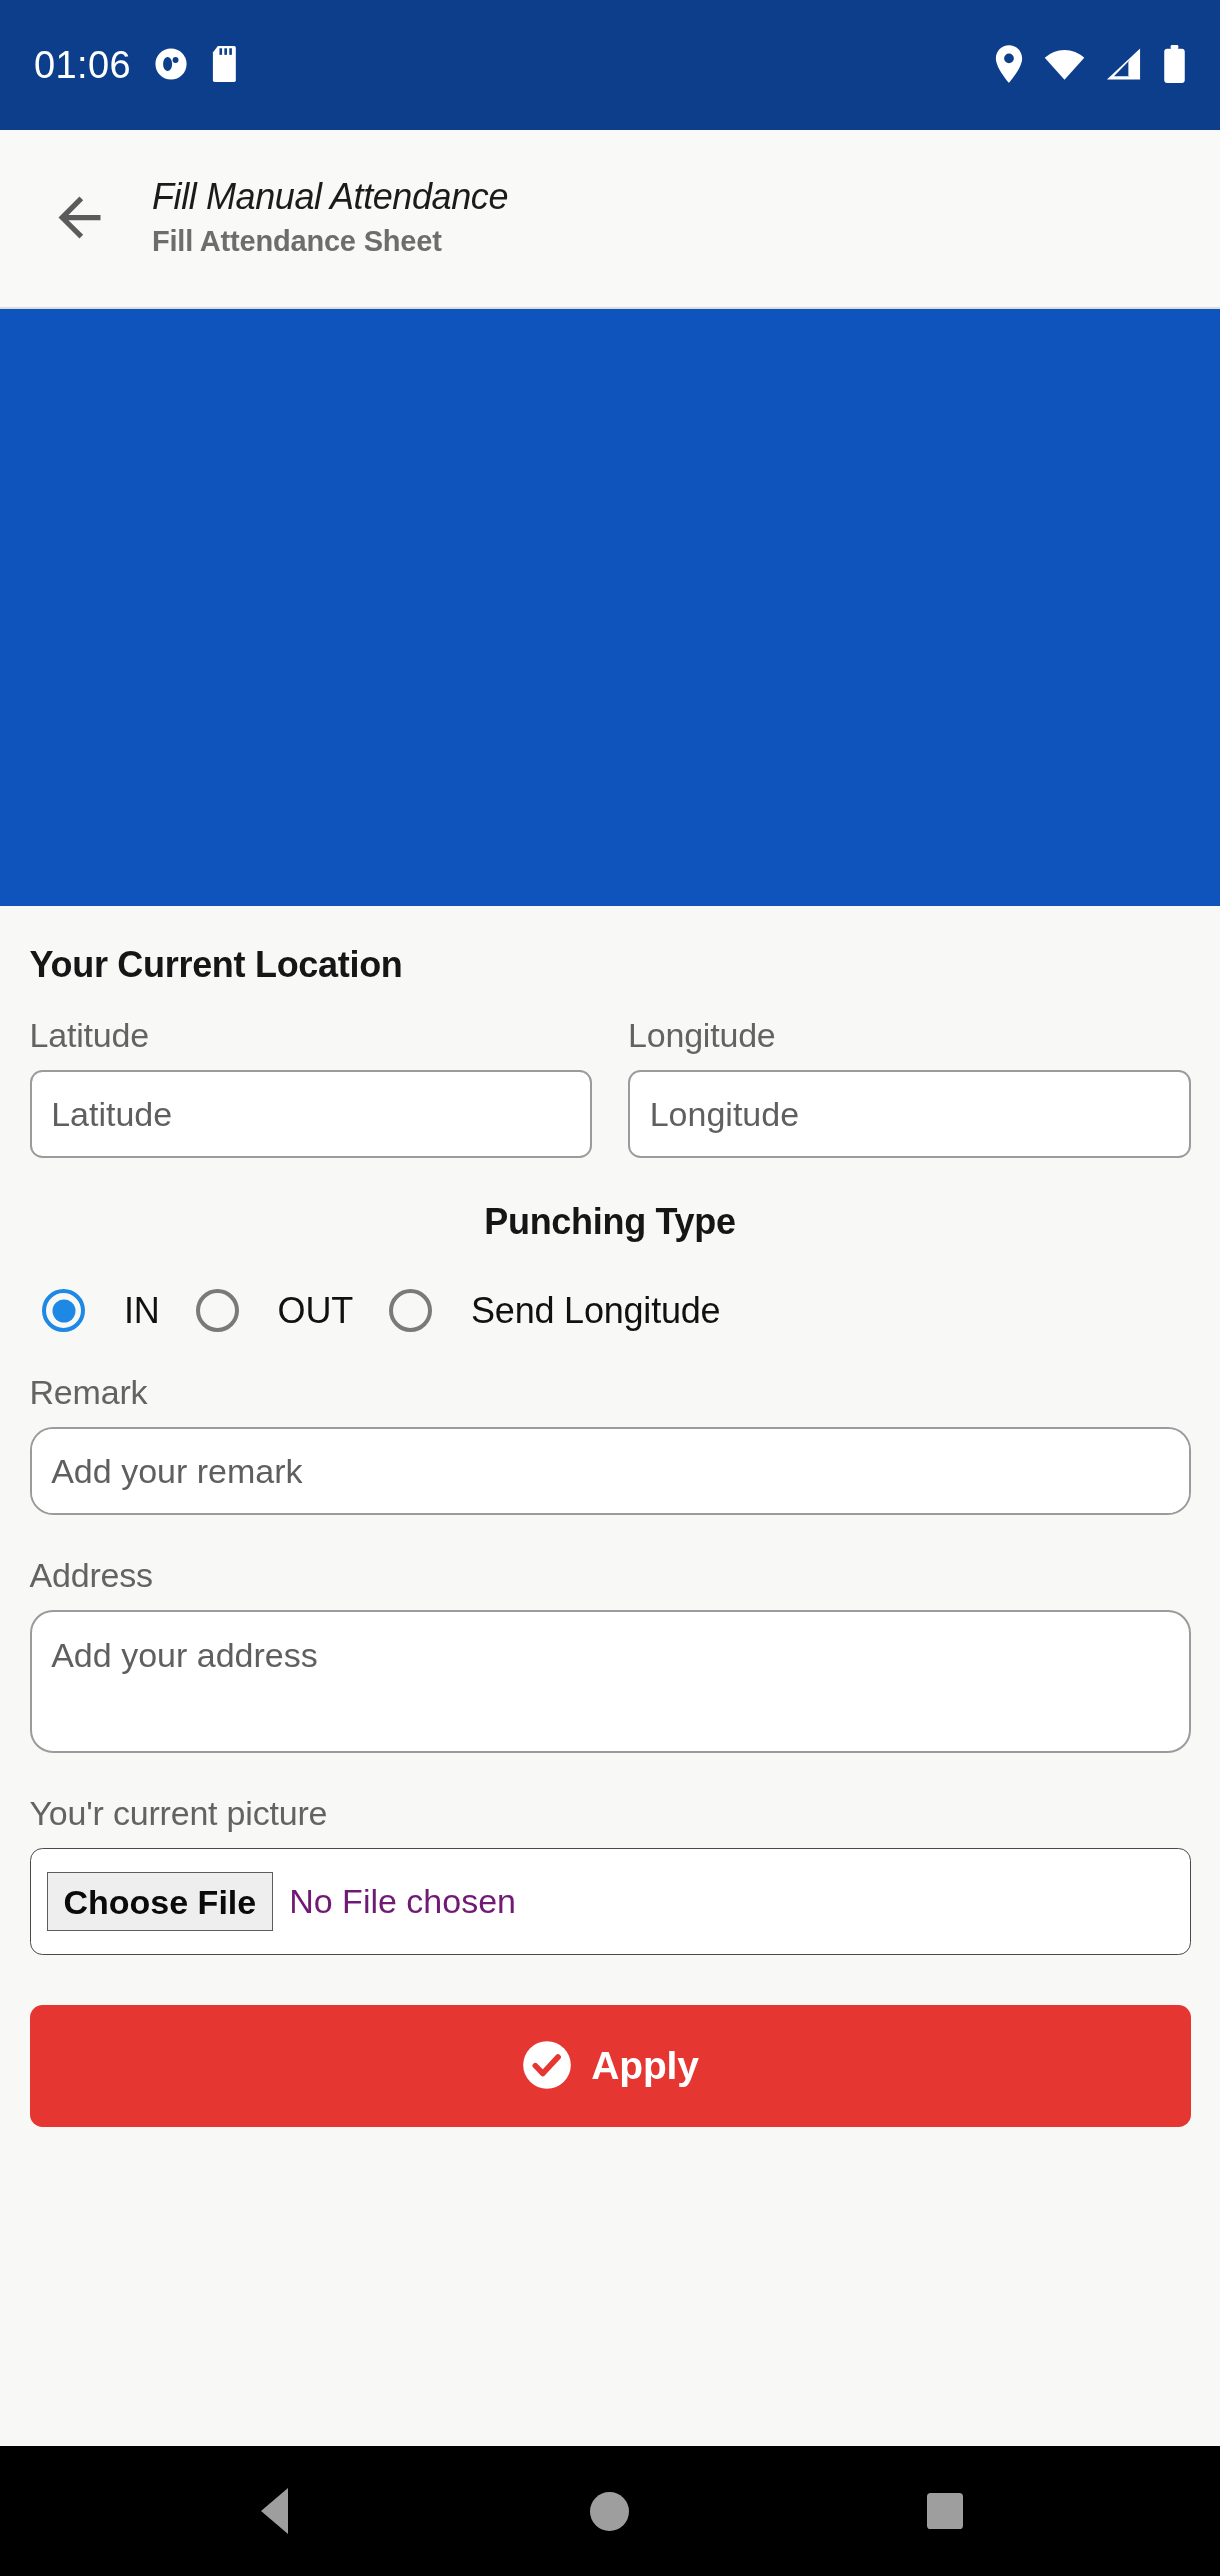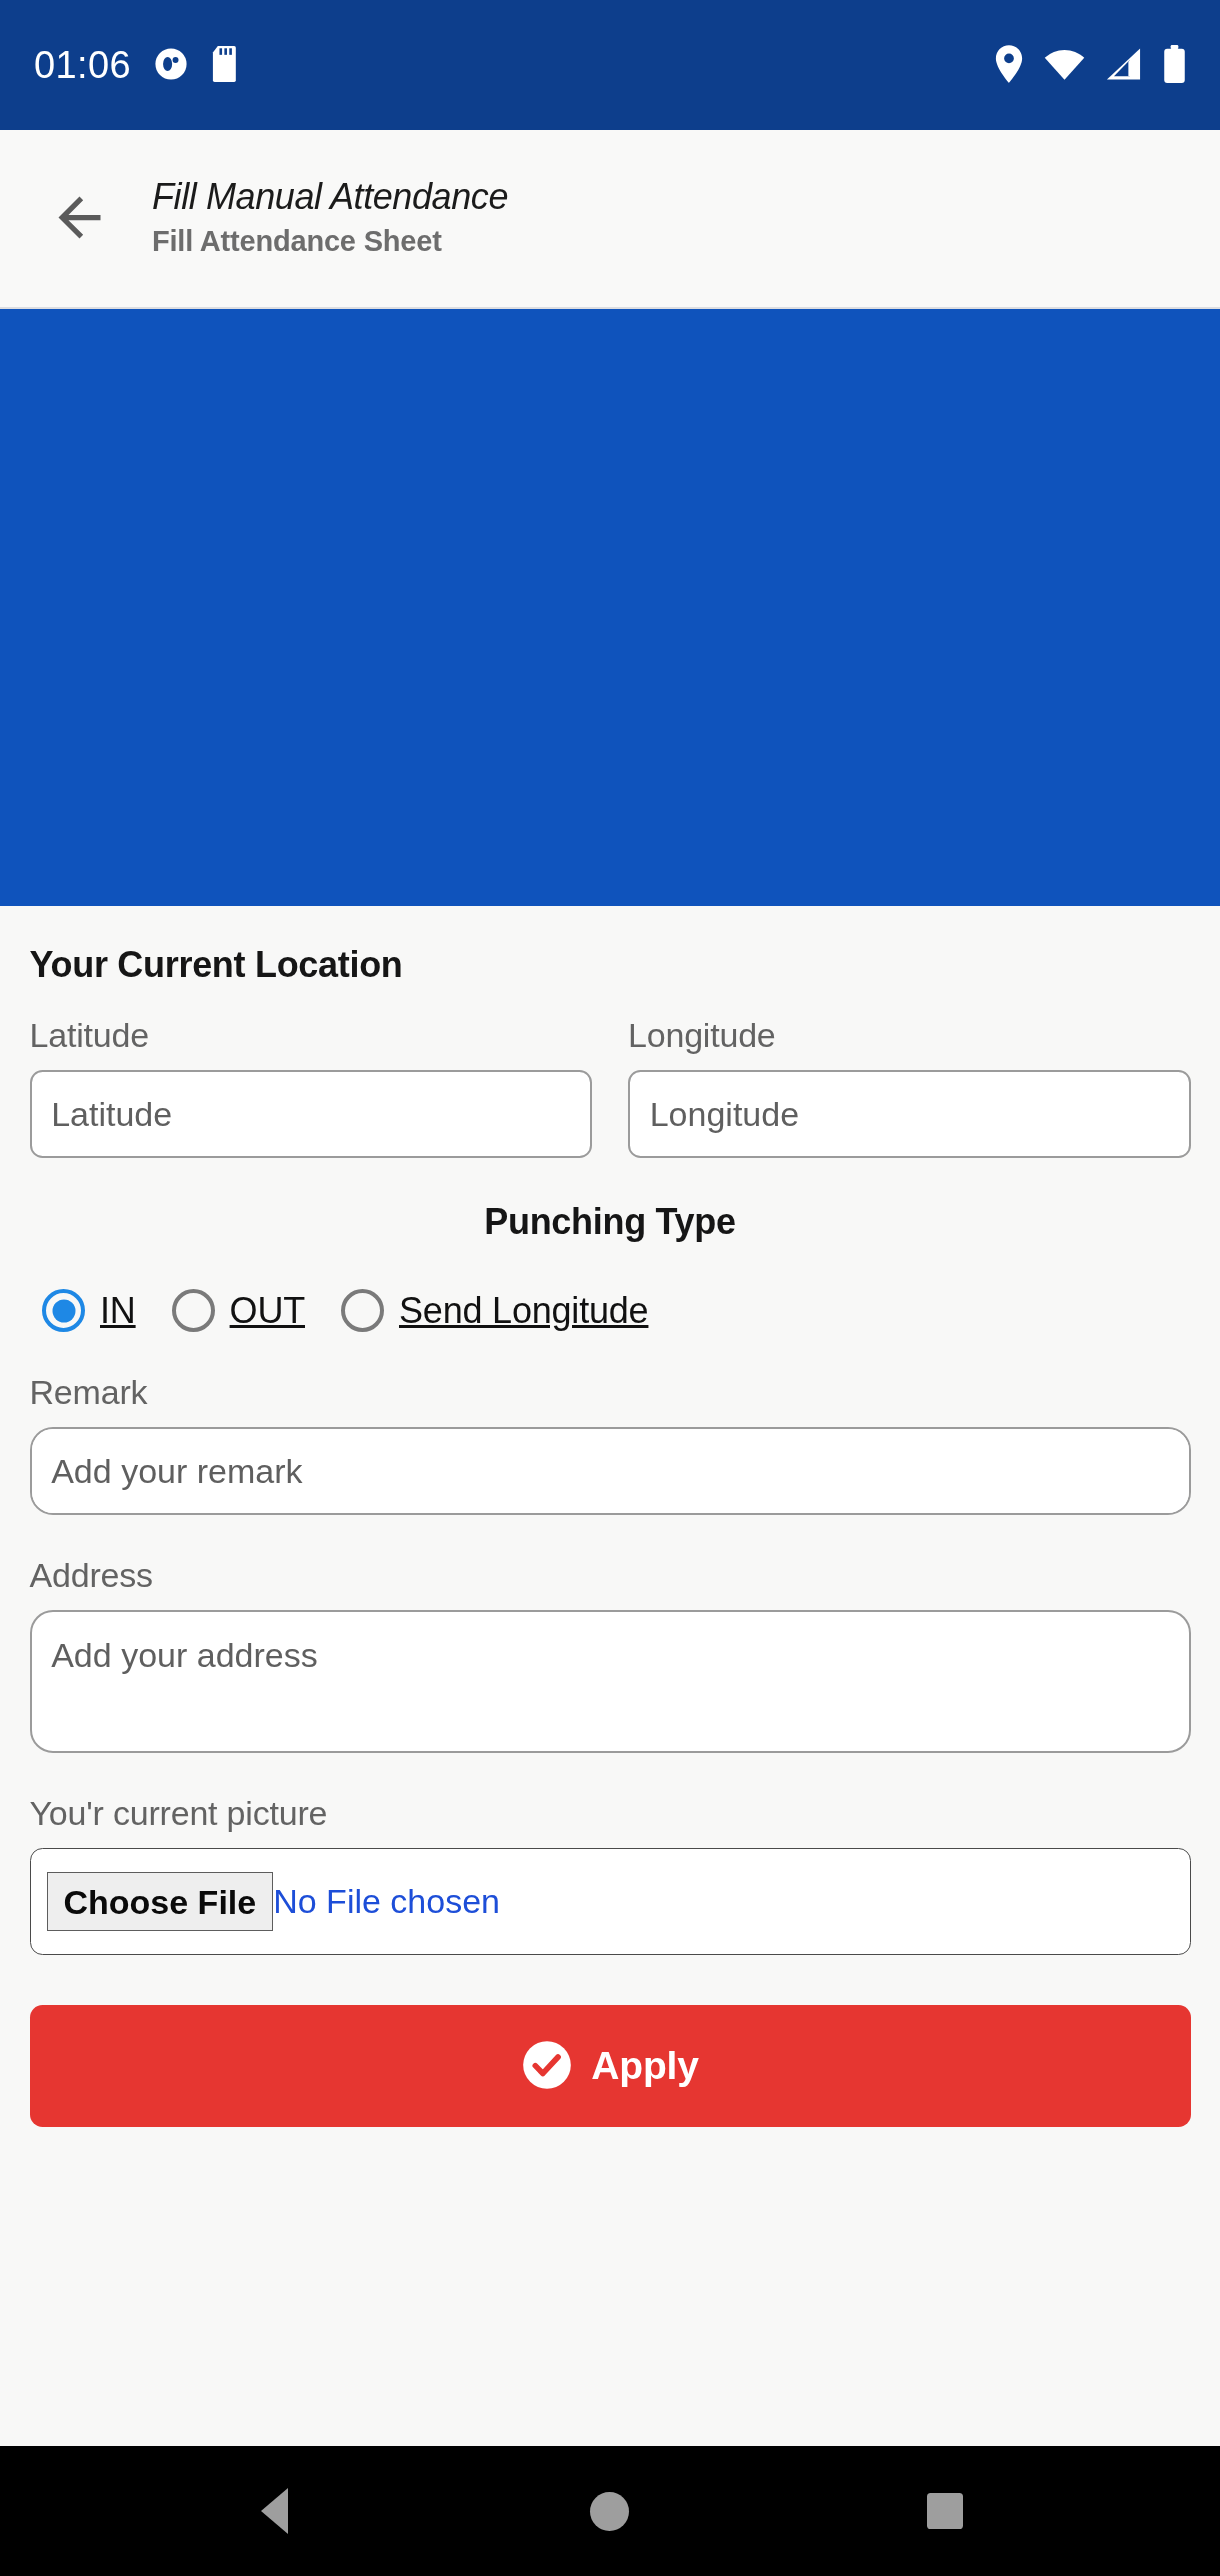--- a/index.html
+++ b/index.html
@@ -197,24 +197,23 @@
     top: 50%;
     transform: translate(-50%, -50%);
     width: 23px;
     height: 23px;
     border-radius: 50%;
     background: #1e88e5;
   }
   .radio-label {
     font-size: 36px;
     color: #111111;
-    margin-left: 15px;
+    margin-left: 39px;
     letter-spacing: -0.2px;
     white-space: nowrap;
-    text-decoration: underline;
   }
 
   .block { margin-top: 41px; }
   .block .field-label { display: block; }
 
   .area-input {
     width: 100%;
     margin-top: 15px;
     background: #ffffff;
     border: 2.7px solid #9b9b9b;
@@ -251,22 +250,22 @@
     font-size: 34px;
     font-weight: 700;
     color: #0a0a0a;
     padding: 11.6px 16px;
     line-height: 1;
     cursor: pointer;
     flex: 0 0 auto;
   }
   .file-status {
     font-size: 34px;
-    color: #1d4ed8;
-    margin-left: 0;
+    color: #701a75;
+    margin-left: 16px;
     white-space: nowrap;
   }
 
   
   .apply-wrap { margin-top: 50px; padding-bottom: 29px; }
   .apply-btn {
     width: 100%;
     height: 122px;
     background: #e63631;
     border: none;

